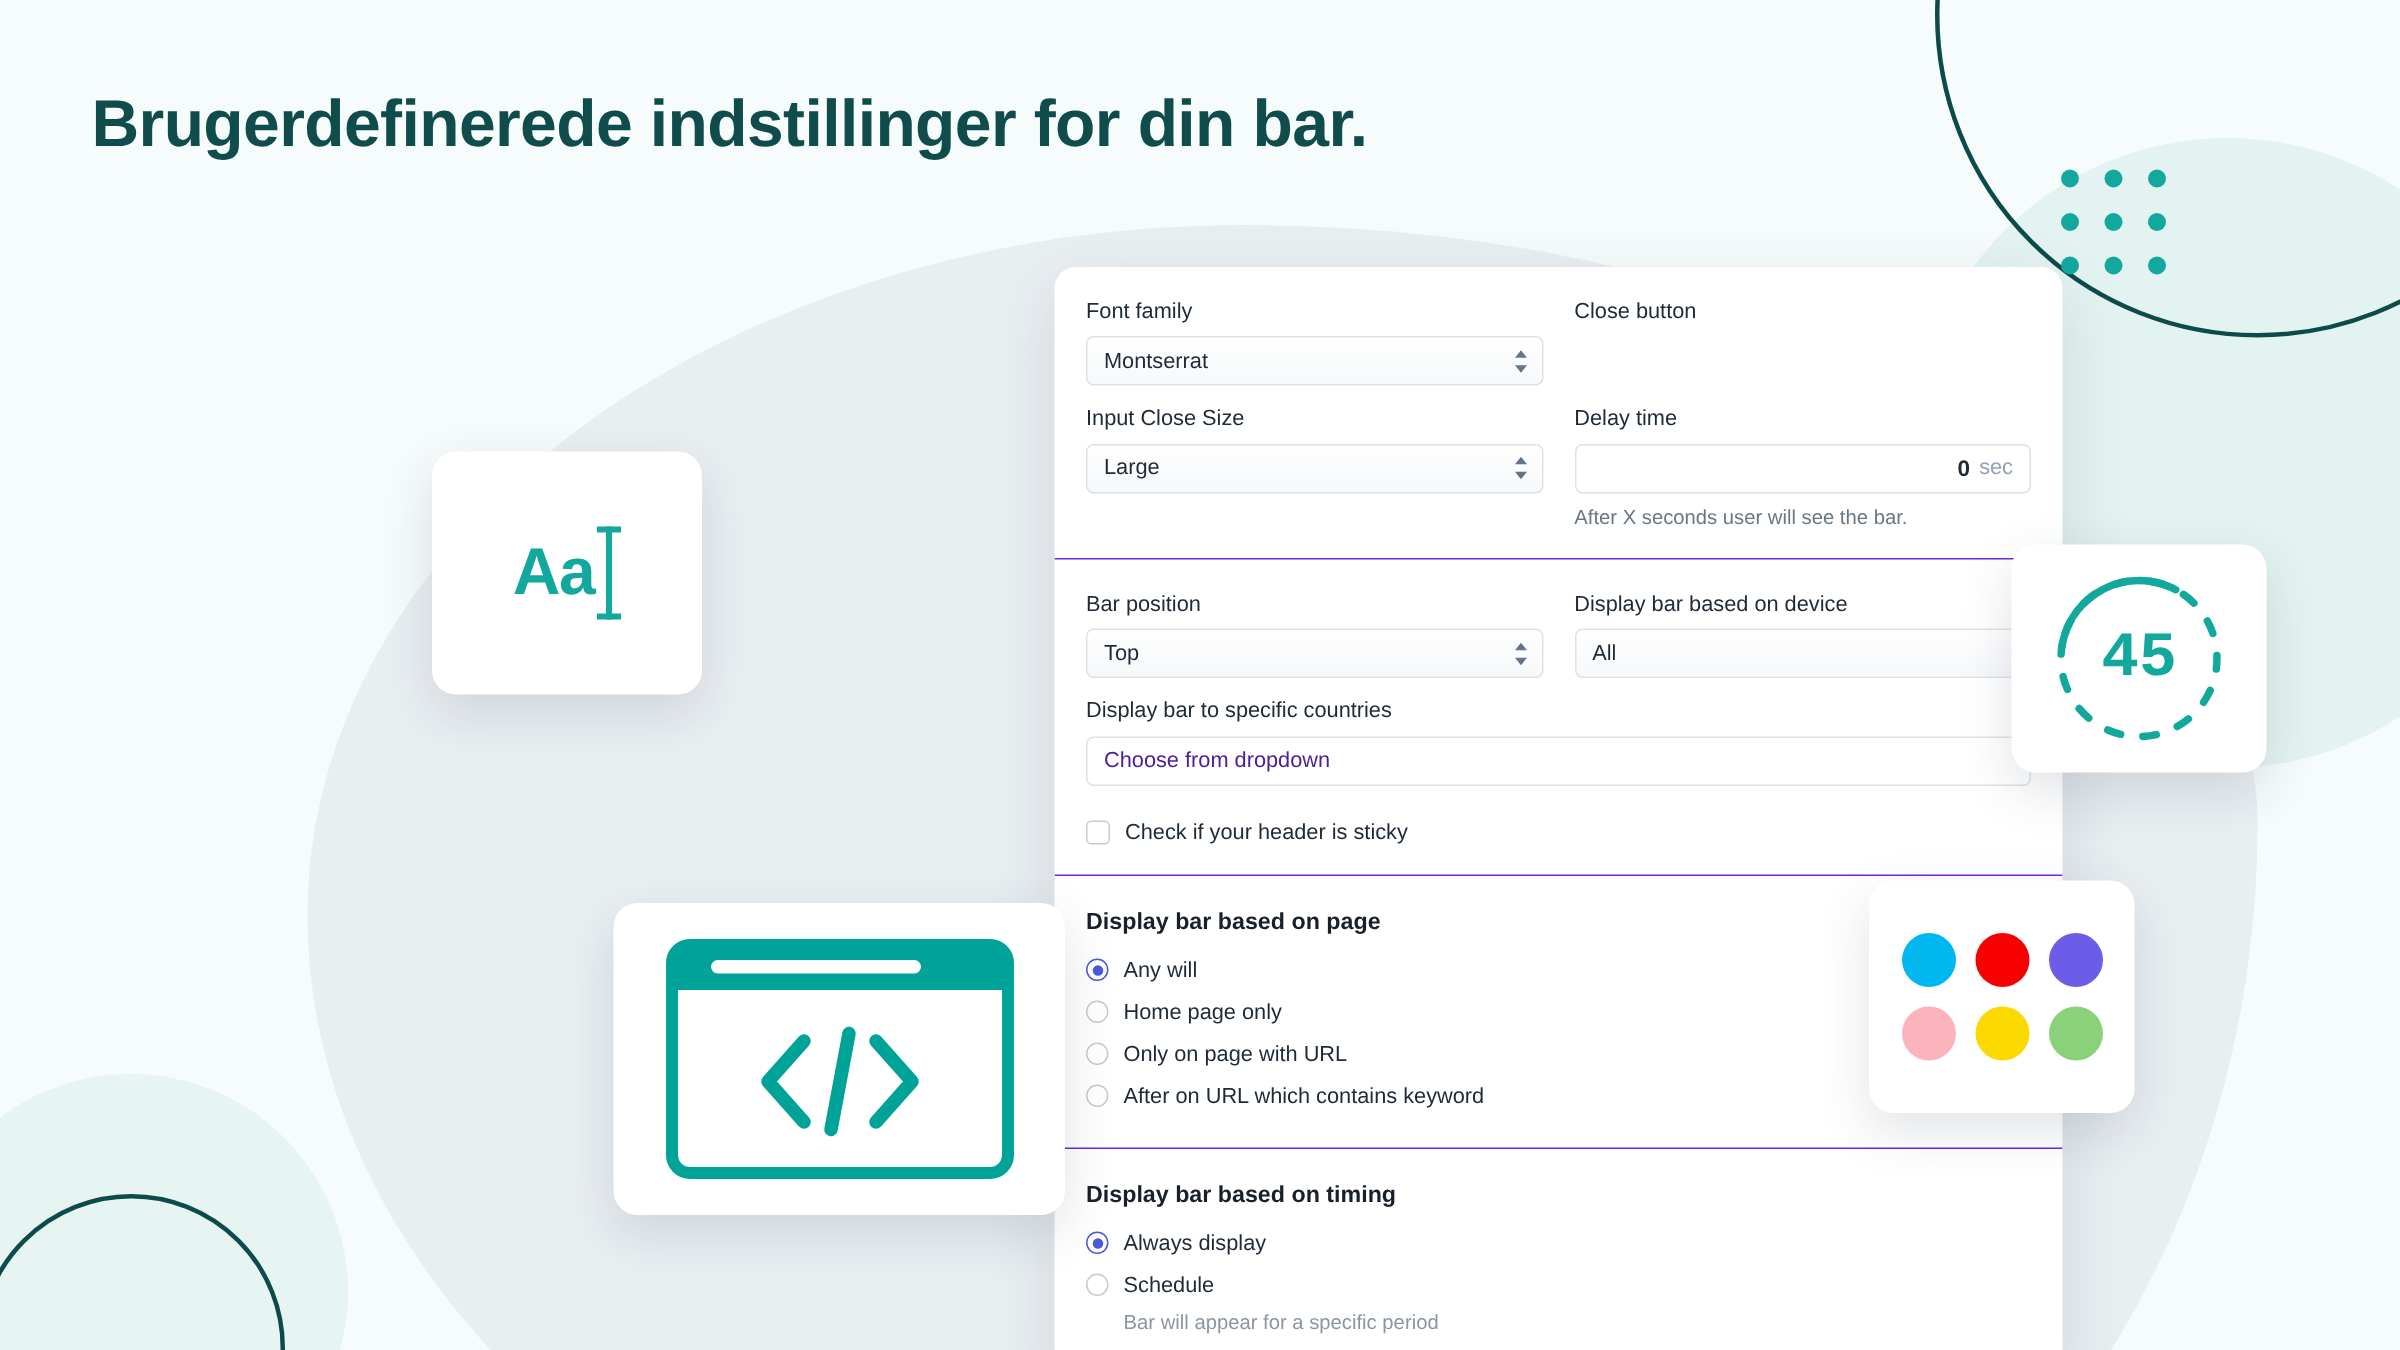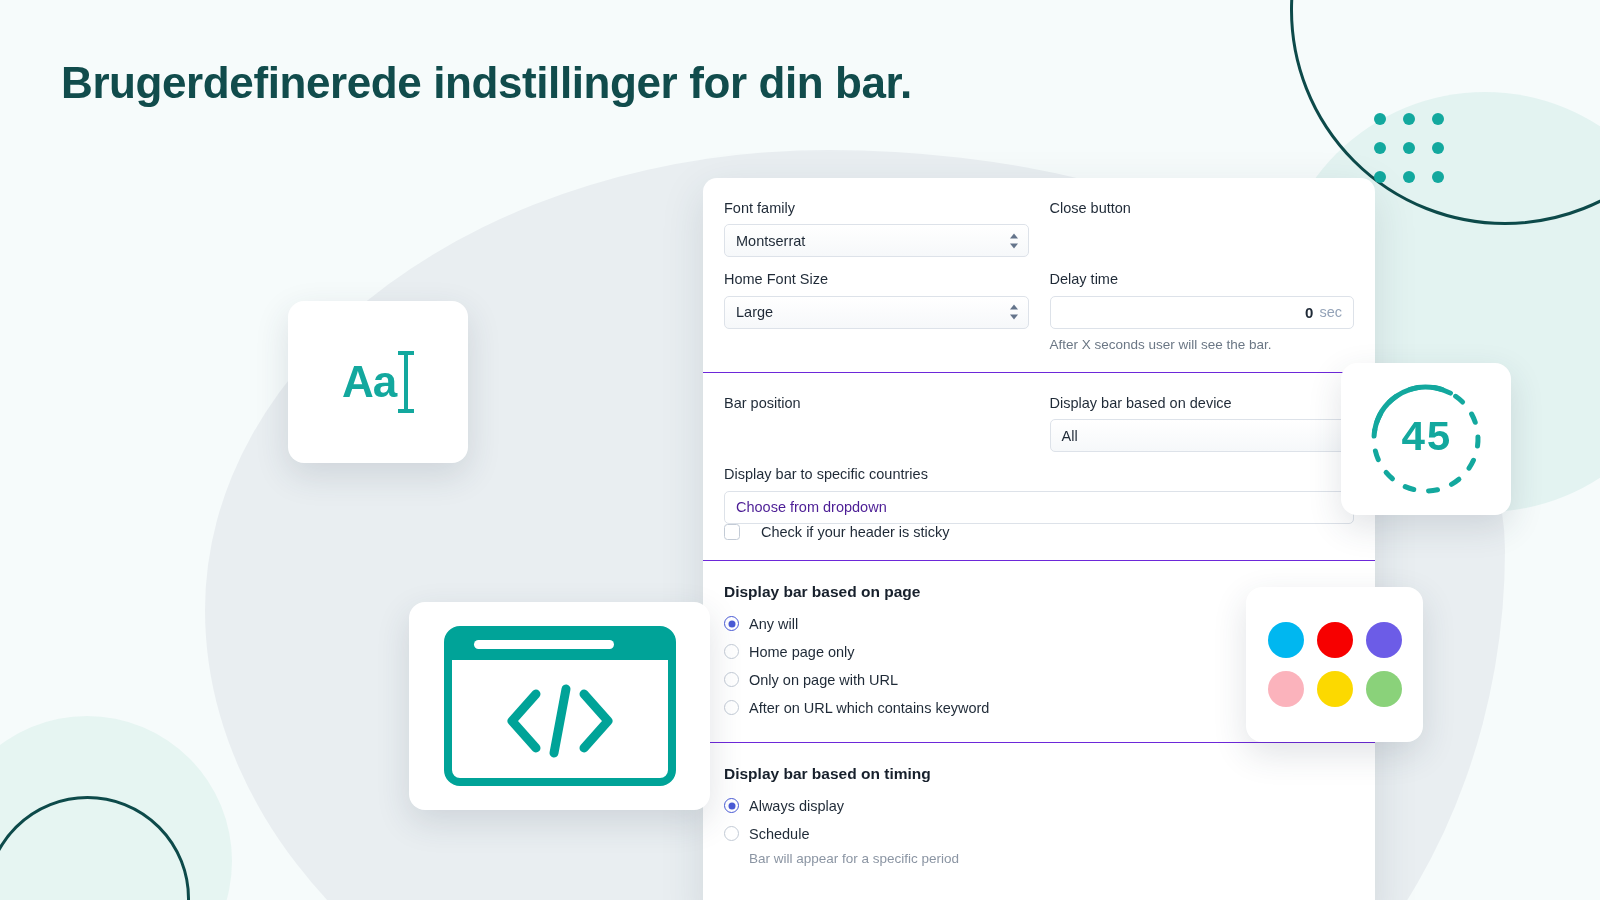--- a/index.html
+++ b/index.html
@@ -176,21 +176,22 @@
     font-size: 13.5px;
     color: #6b7785;
     margin-top: 8px;
   }
 
   .countries-field { margin-top: 14px; }
 
   .checkrow {
     display: flex;
     align-items: center;
-    gap: 21px;
+    gap: 10px;
+    margin-top: 23px;
   }
   .checkbox {
     width: 16px; height: 16px;
     border: 1.6px solid #c3cbd6;
     border-radius: 3.5px;
     background: #fff;
     flex: 0 0 auto;
   }
   .checkrow span {
     font-size: 14.5px;
@@ -339,21 +340,21 @@
               <s class="down"></s>
             </span>
         </div>
       </div>
 
       <div class="field">
         <div class="field-label">Close button</div>
       </div>
 
       <div class="field">
-        <div class="field-label">Home Font Size</div>
+        <div class="field-label">Input Close Size</div>
         <div class="control">
           <span>Large</span>
           <span class="stepper">
               <s class="up"></s>
               <s class="down"></s>
             </span>
         </div>
       </div>
 
       <div class="field">
@@ -366,20 +367,27 @@
       </div>
 
     </div>
   </div>
 
   <div class="panel-section">
     <div class="grid2">
 
       <div class="field">
         <div class="field-label">Bar position</div>
+        <div class="control">
+          <span>Top</span>
+          <span class="stepper">
+              <s class="up"></s>
+              <s class="down"></s>
+            </span>
+        </div>
       </div>
 
       <div class="field">
         <div class="field-label nowrap">Display bar based on device</div>
         <div class="control wide">
           <span>All</span>
         </div>
       </div>
 
     </div>

